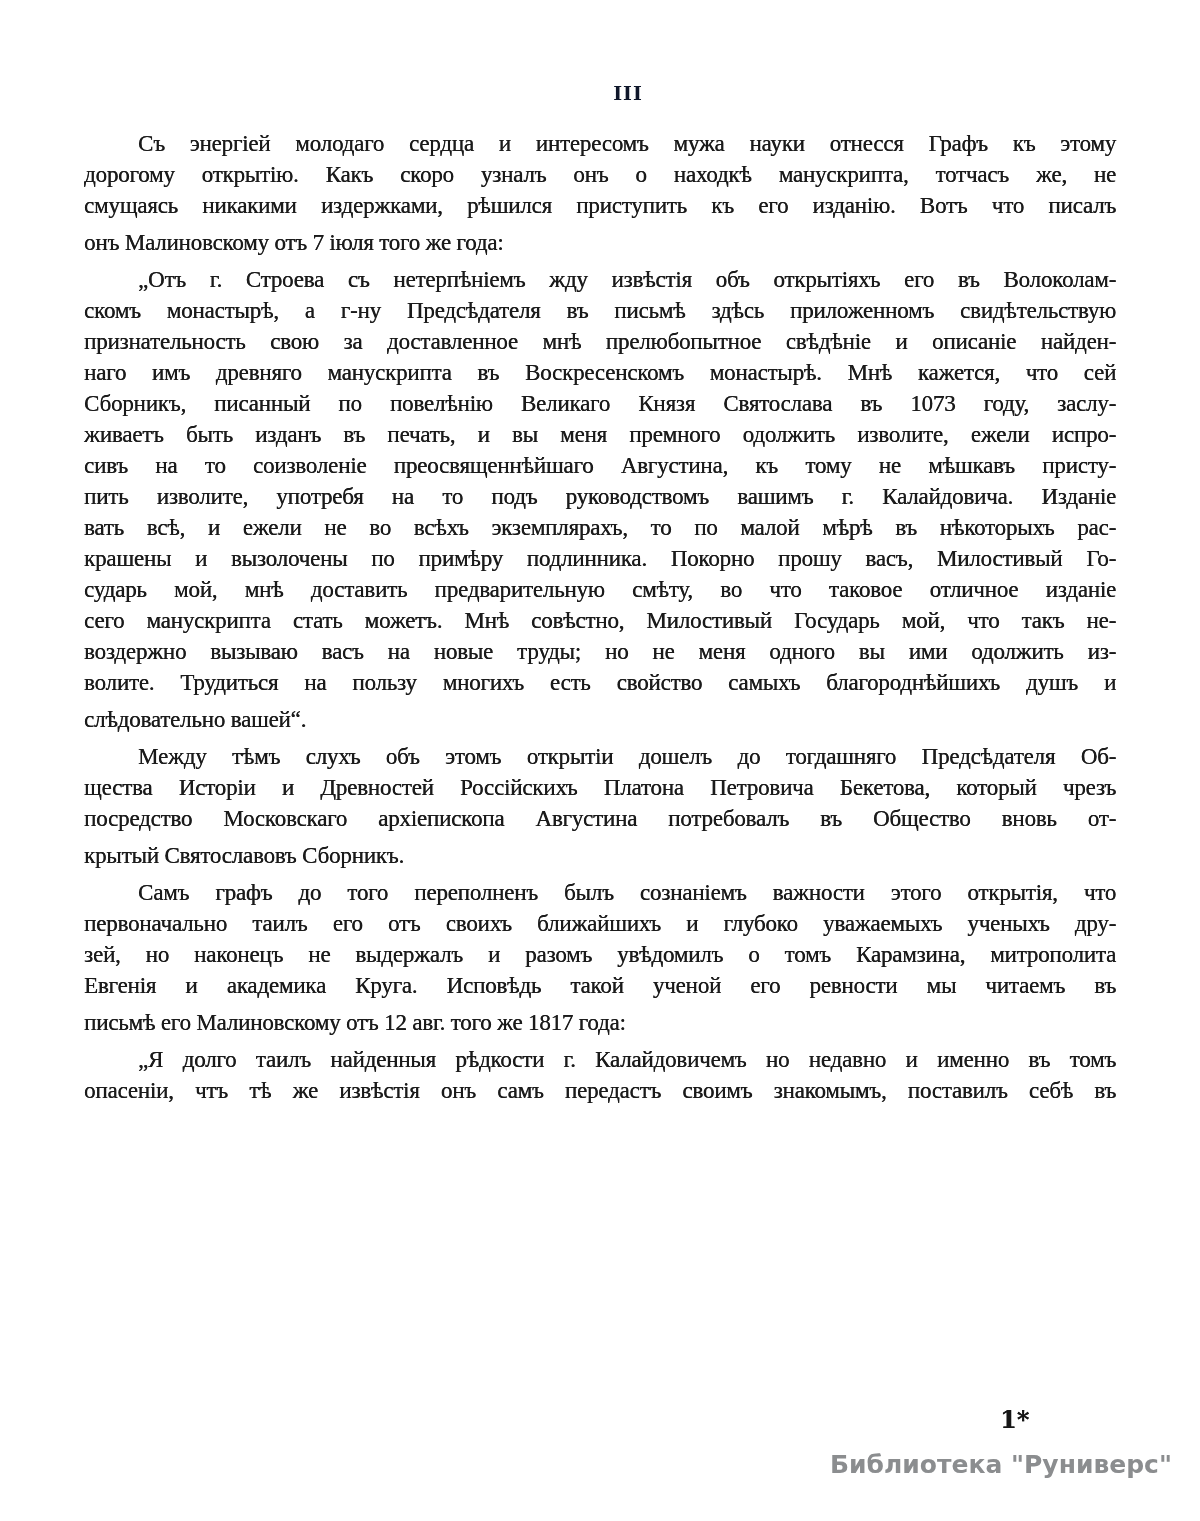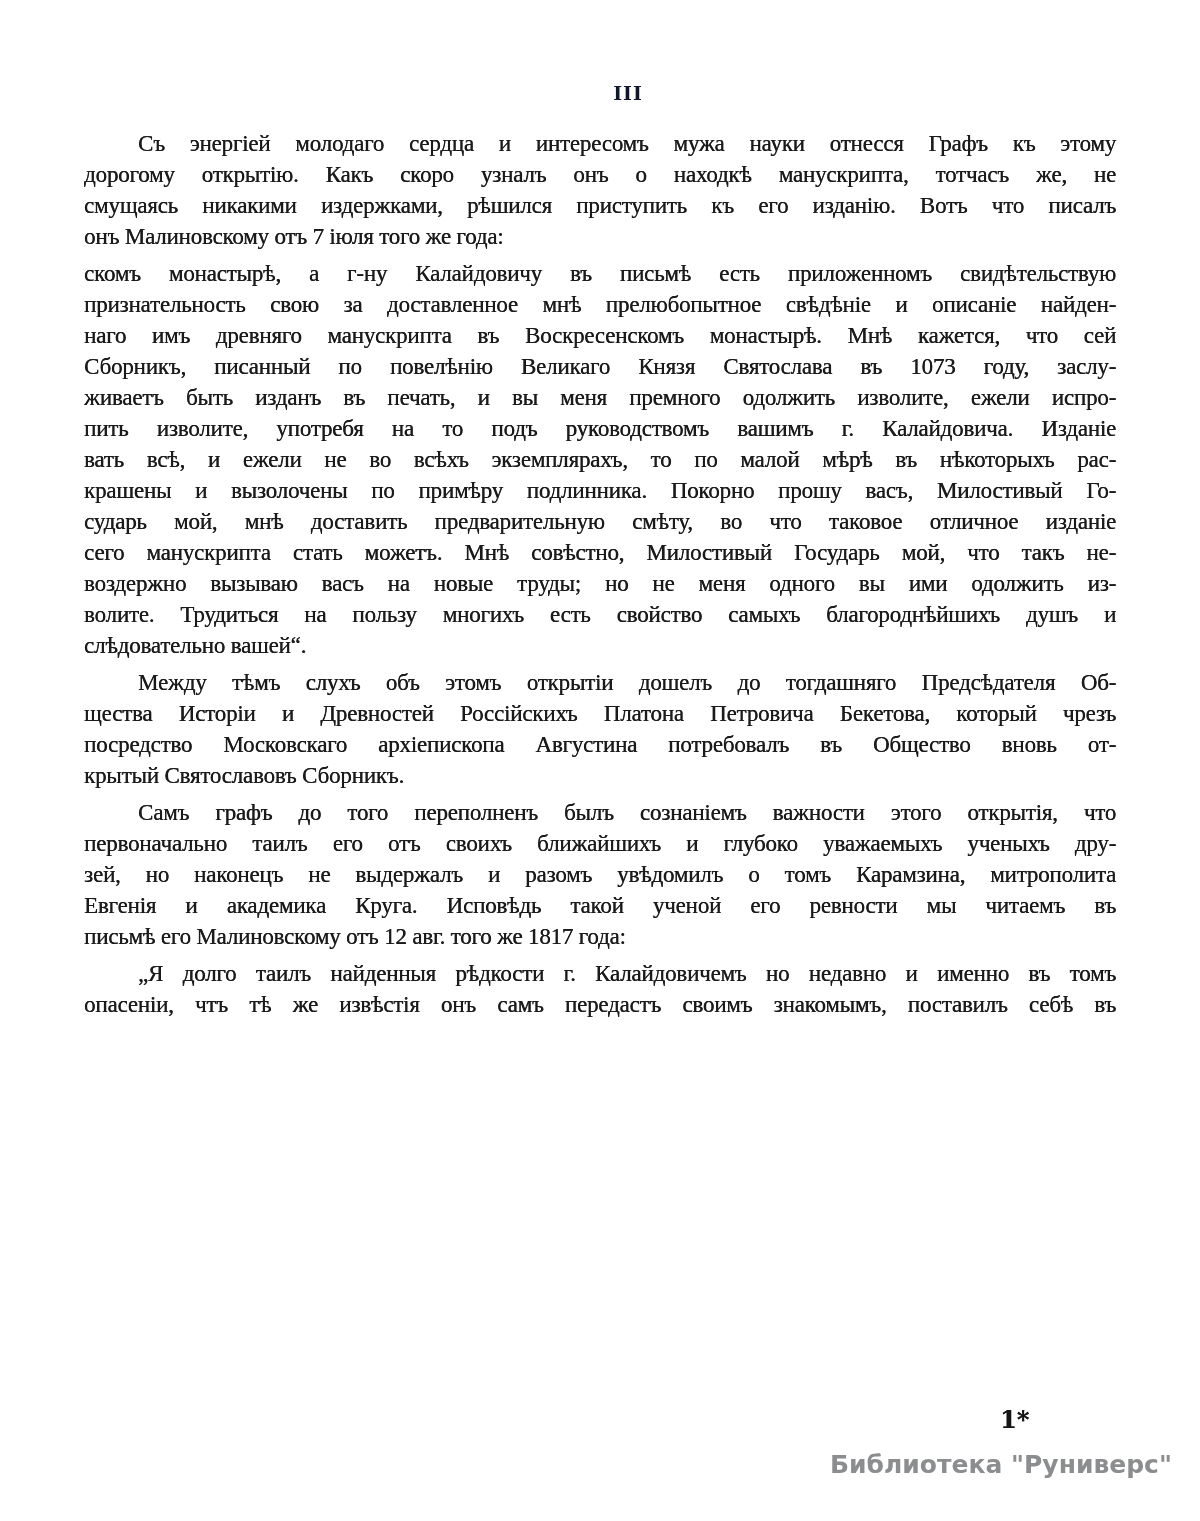--- a/index.html
+++ b/index.html
@@ -42,21 +42,21 @@
     color: #1b1b1b;
   }
   .paragraph { margin: 0; font-family: Liberation Serif, serif; }
   .paragraph + .paragraph { margin-top: 6px; }
   .line {
     text-align: justify;
     text-align-last: justify;
     text-shadow: 0.35px 0 0 currentColor; 
   }
   .line.first { text-indent: 54px; }
-  .line.last  { text-align-last: left; }
+  .line.last  { text-align-last: left; margin-top: 6px; }
   .signature-mark {
     position: absolute;
     top: 1405px;
     left: 1000px;
     font-size: 24px;
     font-weight: bold;
     color: #161616;
     text-shadow: 0.35px 0 0 currentColor;
   }
   .watermark {
@@ -76,25 +76,27 @@
   <div class="page-number">III</div>
 
   <div class="text-block" style="color: rgb(27, 27, 27);">
       <div class="paragraph">
         <div class="line first">Съ энергіей молодаго сердца и интересомъ мужа науки отнесся Графъ къ этому</div>
         <div class="line">дорогому открытію. Какъ скоро узналъ онъ о находкѣ манускрипта, тотчасъ же, не</div>
         <div class="line">смущаясь никакими издержками, рѣшился приступить къ его изданію. Вотъ что писалъ</div>
         <div class="line last">онъ Малиновскому отъ 7 іюля того же года:</div>
       </div>
       <div class="paragraph">
-        <div class="line">скомъ монастырѣ, а г-ну Калайдовичу въ письмѣ есть приложенномъ свидѣтельствую</div>
+        <div class="line first">„Отъ г. Строева съ нетерпѣніемъ жду извѣстія объ открытіяхъ его въ Волоколам-</div>
+        <div class="line">скомъ монастырѣ, а г-ну Предсѣдателя въ письмѣ здѣсь приложенномъ свидѣтельствую</div>
         <div class="line">признательность свою за доставленное мнѣ прелюбопытное свѣдѣніе и описаніе найден-</div>
         <div class="line">наго имъ древняго манускрипта въ Воскресенскомъ монастырѣ. Мнѣ кажется, что сей</div>
         <div class="line">Сборникъ, писанный по повелѣнію Великаго Князя Святослава въ 1073 году, заслу-</div>
         <div class="line">живаетъ быть изданъ въ печать, и вы меня премного одолжить изволите, ежели испро-</div>
+        <div class="line">сивъ на то соизволеніе преосвященнѣйшаго Августина, къ тому не мѣшкавъ присту-</div>
         <div class="line">пить изволите, употребя на то подъ руководствомъ вашимъ г. Калайдовича. Изданіе</div>
         <div class="line">вать всѣ, и ежели не во всѣхъ экземплярахъ, то по малой мѣрѣ въ нѣкоторыхъ рас-</div>
         <div class="line">крашены и вызолочены по примѣру подлинника. Покорно прошу васъ, Милостивый Го-</div>
         <div class="line">сударь мой, мнѣ доставить предварительную смѣту, во что таковое отличное изданіе</div>
         <div class="line">сего манускрипта стать можетъ. Мнѣ совѣстно, Милостивый Государь мой, что такъ не-</div>
         <div class="line">воздержно вызываю васъ на новые труды; но не меня одного вы ими одолжить из-</div>
         <div class="line">волите. Трудиться на пользу многихъ есть свойство самыхъ благороднѣйшихъ душъ и</div>
         <div class="line last">слѣдовательно вашей“.</div>
       </div>
       <div class="paragraph">

